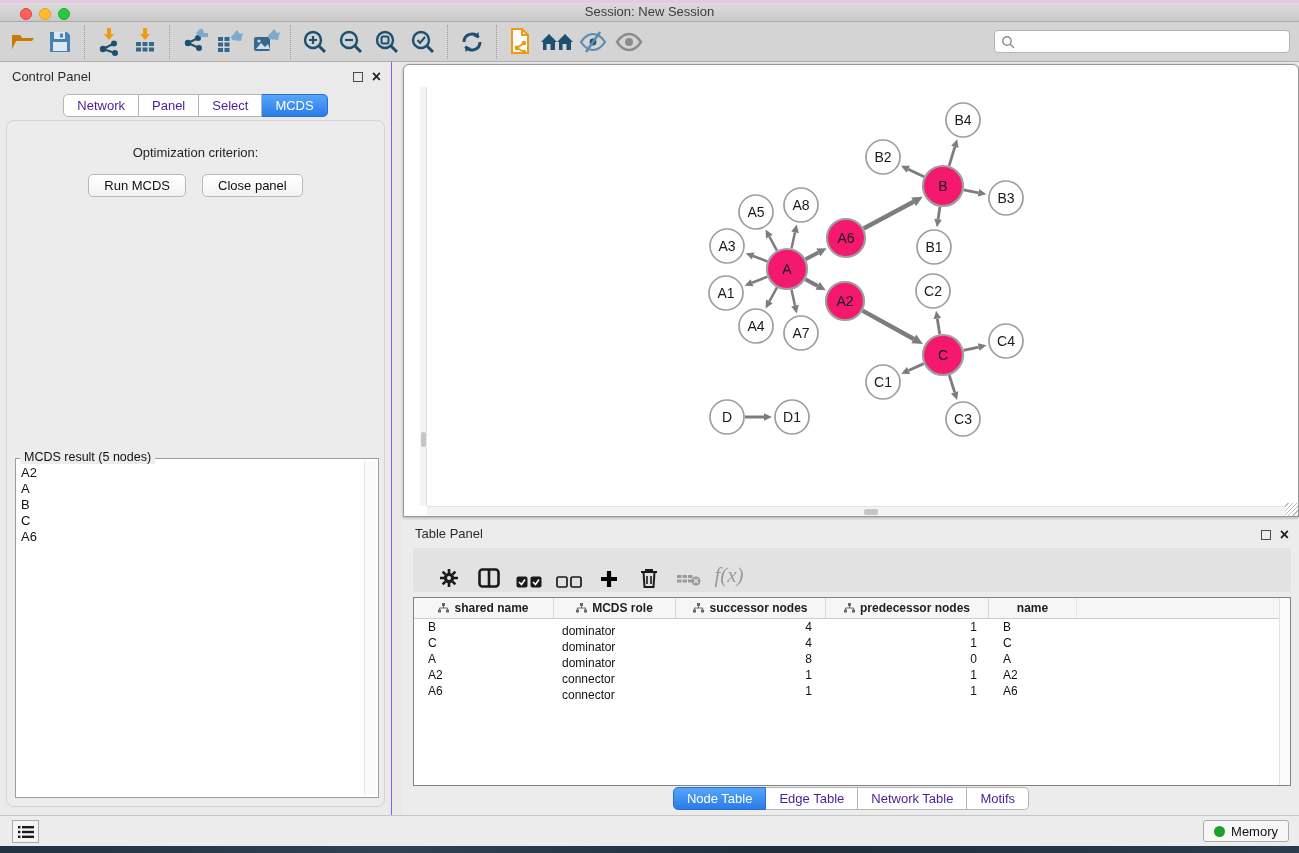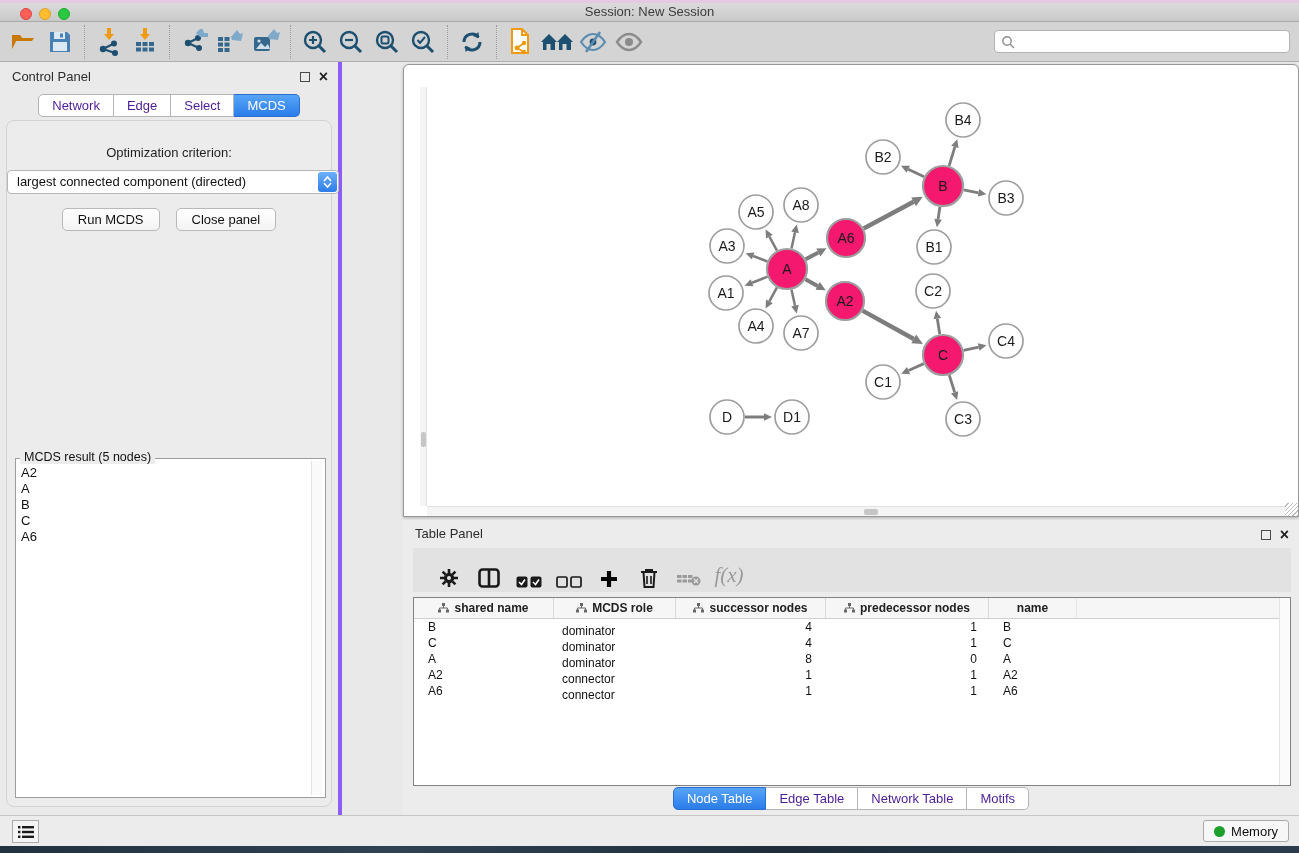--- a/index.html
+++ b/index.html
@@ -19,21 +19,21 @@
   
   .toolbar { position:absolute; left:0; top:22px; width:100%; height:40px;
     background:#d5d4d5; border-bottom:1px solid #aeaeae; display:flex; align-items:center; padding-left:6px; }
   .tbtn { width:36px; height:34px; display:flex; align-items:center; justify-content:center; }
   .tsep { width:1px; height:34px; border-left:1px dotted #9b9b9b; margin:0 6px; }
   .searchbox { position:absolute; right:9px; top:8px; width:296px; height:23px; background:#fff;
     border:1px solid #b3b3b3; border-radius:4px; display:flex; align-items:center; padding-left:6px; gap:4px; }
   .searchbox input { border:none; outline:none; flex:1; height:18px; font-size:12px; background:transparent; }
 
   
-  .cpanel { position:absolute; left:0; top:62px; width:342px; height:753px; background:#eaeaea; border-right:4px solid #8b5cf6; }
+  .cpanel { position:absolute; left:0; top:62px; width:392px; height:753px; background:#eaeaea; border-right:1px solid #8b5cf6; }
   .cpanel-hdr { position:relative; height:30px; line-height:30px; padding-left:12px; color:#2c2c2c; }
   .panel-hdr-icons { position:absolute; right:10px; top:0; height:30px; display:flex; align-items:center; gap:9px; }
   .float-ico { width:10px; height:10px; border:1.6px solid #4a4a4a; display:inline-block; }
   .close-ico { font-weight:bold; font-size:16px; color:#222; line-height:10px; }
   .cp-tabs { position:absolute; left:0; top:32px; width:100%; display:flex; justify-content:center; }
   .seg { display:flex; }
   .seg .tab { padding:3px 13px; background:#fff; border:1px solid #b5b5b5; border-left:none; font-size:13px; color:#4c1d95; }
   .seg .tab:first-child { border-left:1px solid #b5b5b5; border-radius:5px 0 0 5px; }
   .seg .tab:last-child { border-radius:0 5px 5px 0; }
   .seg .tab.active { background:linear-gradient(#57a5f8,#2a7ce8); border-color:#2a6fd0; color:#fff; }
@@ -266,38 +266,27 @@
   <div class="cpanel-hdr">
     <span>Control Panel</span>
     <span class="panel-hdr-icons">
       <span class="float-ico"></span>
       <span class="close-ico">×</span>
     </span>
   </div>
   <div class="cp-tabs">
     <div class="seg">
       <span class="tab">Network</span>
-      <span class="tab">Edge</span>
+      <span class="tab">Panel</span>
       <span class="tab">Select</span>
       <span class="tab active">MCDS</span>
     </div>
   </div>
   <div class="cp-content">
     <div class="opt-label">Optimization criterion:</div>
-    <div class="selectbox">
-      <span>largest connected component (directed)</span>
-      <span class="stepper">
-        <svg width="9" height="6" viewBox="0 0 9 6">
-            <path d="M1 5l3.5-4L8 5" fill="none" stroke="#fff" stroke-width="1.6"></path>
-          </svg>
-        <svg width="9" height="6" viewBox="0 0 9 6">
-            <path d="M1 1l3.5 4L8 1" fill="none" stroke="#fff" stroke-width="1.6"></path>
-          </svg>
-      </span>
-    </div>
     <div class="cp-buttons">
       <button class="btn">Run MCDS</button>
       <button class="btn">Close panel</button>
     </div>
     <div class="groupbox">
       <span class="legend">MCDS result (5 nodes)</span>
       <div class="mcds-list">
           <div class="mcds-item">A2</div>
           <div class="mcds-item">A</div>
           <div class="mcds-item">B</div>

